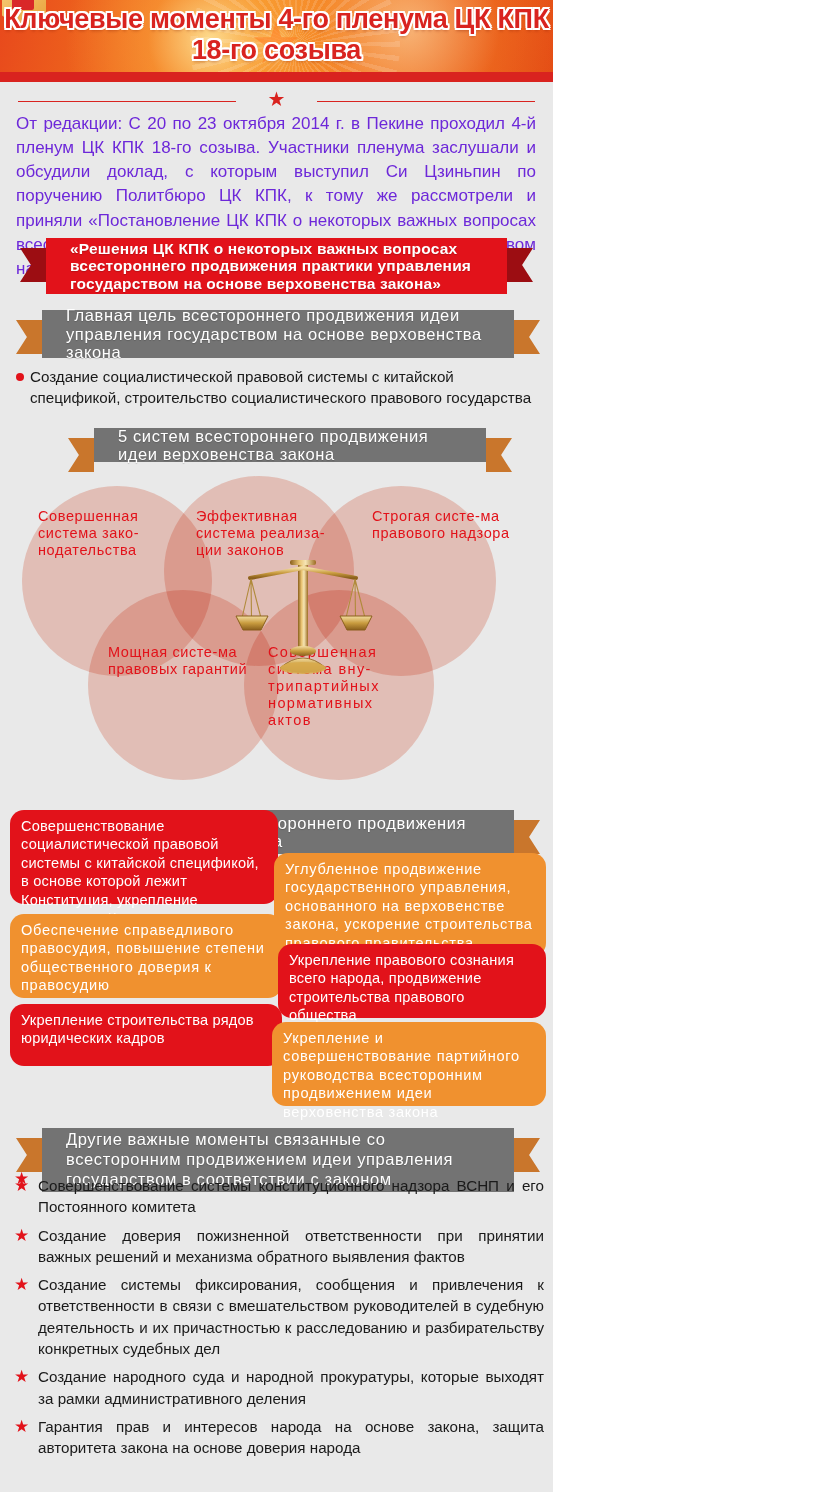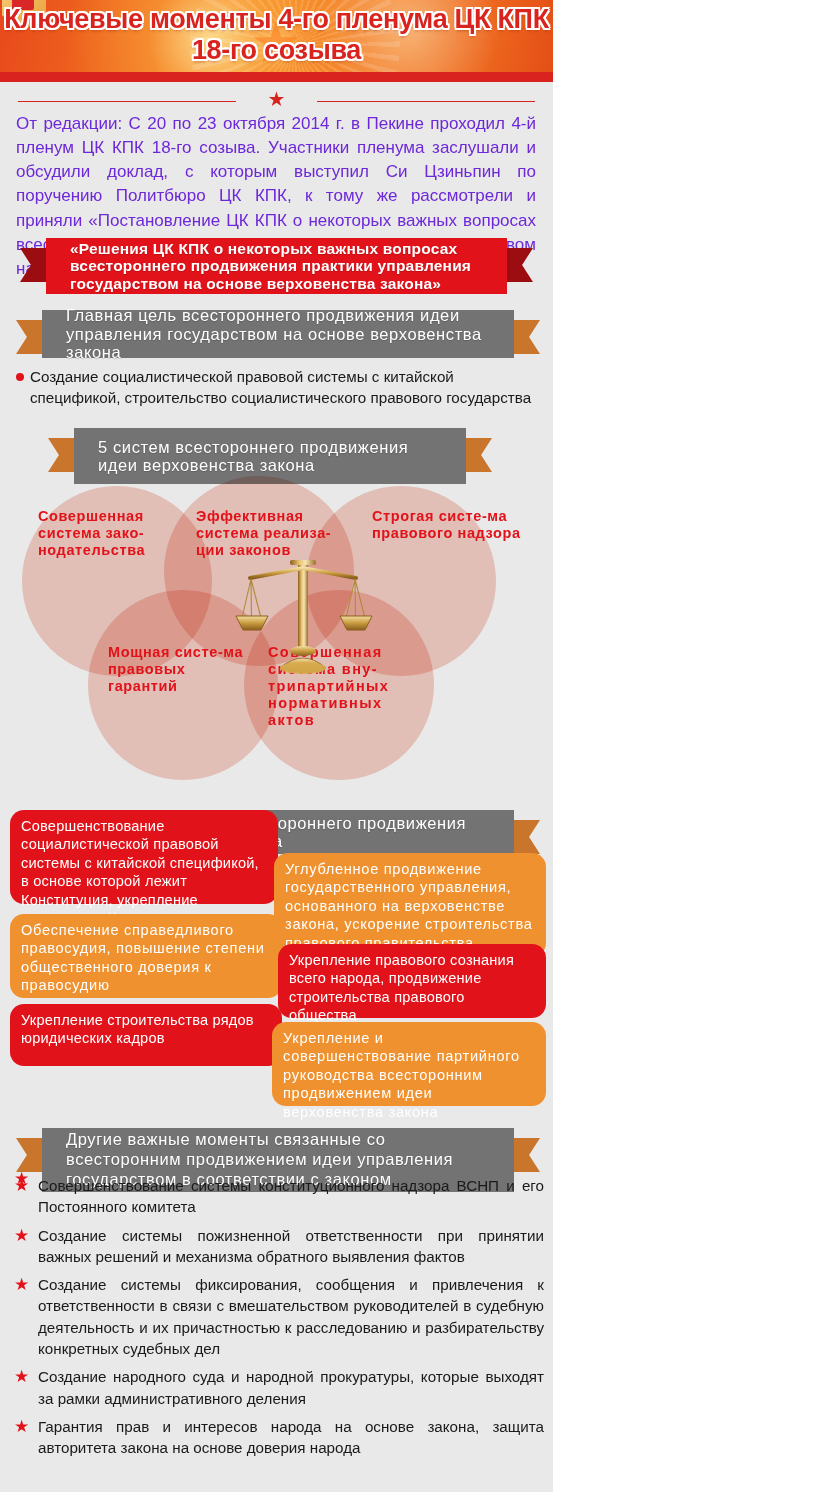--- a/index.html
+++ b/index.html
@@ -49,39 +49,39 @@
     text-shadow:0 1px 1px rgba(0,0,0,.18);}
   .ribbon.red .body{background:#e2121a;}
   .ribbon.red .tail{background:#9c0d12;}
   .ribbon.orange .body{background:#737373;}
   .ribbon.orange .tail{background:#c9762c;}
   .ribbon.orange .body{font-weight:normal;font-size:16.5px;letter-spacing:.6px;}
 
   #r1{left:20px;top:238px;width:513px;height:56px;}
   #r1 .body{font-size:15.5px;letter-spacing:.2px;}
   #r2{left:16px;top:310px;width:524px;height:48px;}
-  #r3{left:48px;top:428px;width:444px;height:56px;}
+  #r3{left:68px;top:428px;width:444px;height:34px;}
   #r4{left:16px;top:774px;width:524px;height:44px;margin-top:36px;}
   #r5{left:16px;top:1100px;width:524px;height:64px;margin-top:28px;}
   #r5 .body{font-size:16.5px;line-height:1.2;}
 
   
   #goal{position:absolute;left:16px;top:366px;width:520px;font-size:15.2px;line-height:1.4;color:#1a1a1a;
     padding-left:14px;box-sizing:border-box;}
   #goaldot{position:absolute;left:16px;top:373px;width:8px;height:8px;border-radius:50%;background:#e2121a;}
 
   
   #venn{position:absolute;left:0px;top:480px;width:553px;height:270px;}
   .vc{position:absolute;border-radius:50%;background:#f2b3a4;mix-blend-mode:multiply;opacity:.62;}
   #vc1{left:22px;top:6px;width:190px;height:190px;}
   #vc2{left:164px;top:-4px;width:190px;height:190px;}
   #vc3{left:306px;top:6px;width:190px;height:190px;}
   #vc4{left:88px;top:110px;width:190px;height:190px;}
   #vc5{left:244px;top:110px;width:190px;height:190px;}
-  .vt{position:absolute;color:#e2121a;font-weight:bold;font-size:14.5px;line-height:1.18;letter-spacing:.6px;}
+  .vt{position:absolute;color:#e2121a;font-weight:normal;font-size:14.5px;line-height:1.18;letter-spacing:.6px;}
   #vt1{left:38px;top:28px;width:146px;}
   #vt2{left:196px;top:28px;width:150px;}
   #vt3{left:372px;top:28px;width:150px;}
   #vt4{left:108px;top:164px;width:140px;}
   #vt5{left:268px;top:164px;width:152px;letter-spacing:1.4px;}
   #scales{position:absolute;left:232px;top:556px;width:142px;height:118px;}
 
   
   .tbox{position:absolute;border-radius:14px;padding:7px 11px;box-sizing:border-box;
     color:#ffffff;font-size:14.6px;line-height:1.26;letter-spacing:.2px;}
@@ -205,21 +205,21 @@
   <div id="starlist">
     <div class="sitem">
       <span class="sstar">★</span>
     </div>
     <div class="sitem">
       <span class="sstar">★</span>
       <span>Совершенствование системы конституционного надзора ВСНП и его Постоянного комитета</span>
     </div>
     <div class="sitem">
       <span class="sstar">★</span>
-      <span>Создание системы пожизненной ответственности при принятии важных решений и механизма обратного выявления фактов</span>
+      <span>Создание доверия пожизненной ответственности при принятии важных решений и механизма обратного выявления фактов</span>
     </div>
     <div class="sitem">
       <span class="sstar">★</span>
       <span>Создание системы фиксирования, сообщения и привлечения к ответственности в связи с вмешательством руководителей в судебную деятельность и их причастностью к расследованию и разбирательству конкретных судебных дел</span>
     </div>
     <div class="sitem">
       <span class="sstar">★</span>
       <span>Создание народного суда и народной прокуратуры, которые выходят за рамки административного деления</span>
     </div>
     <div class="sitem">

